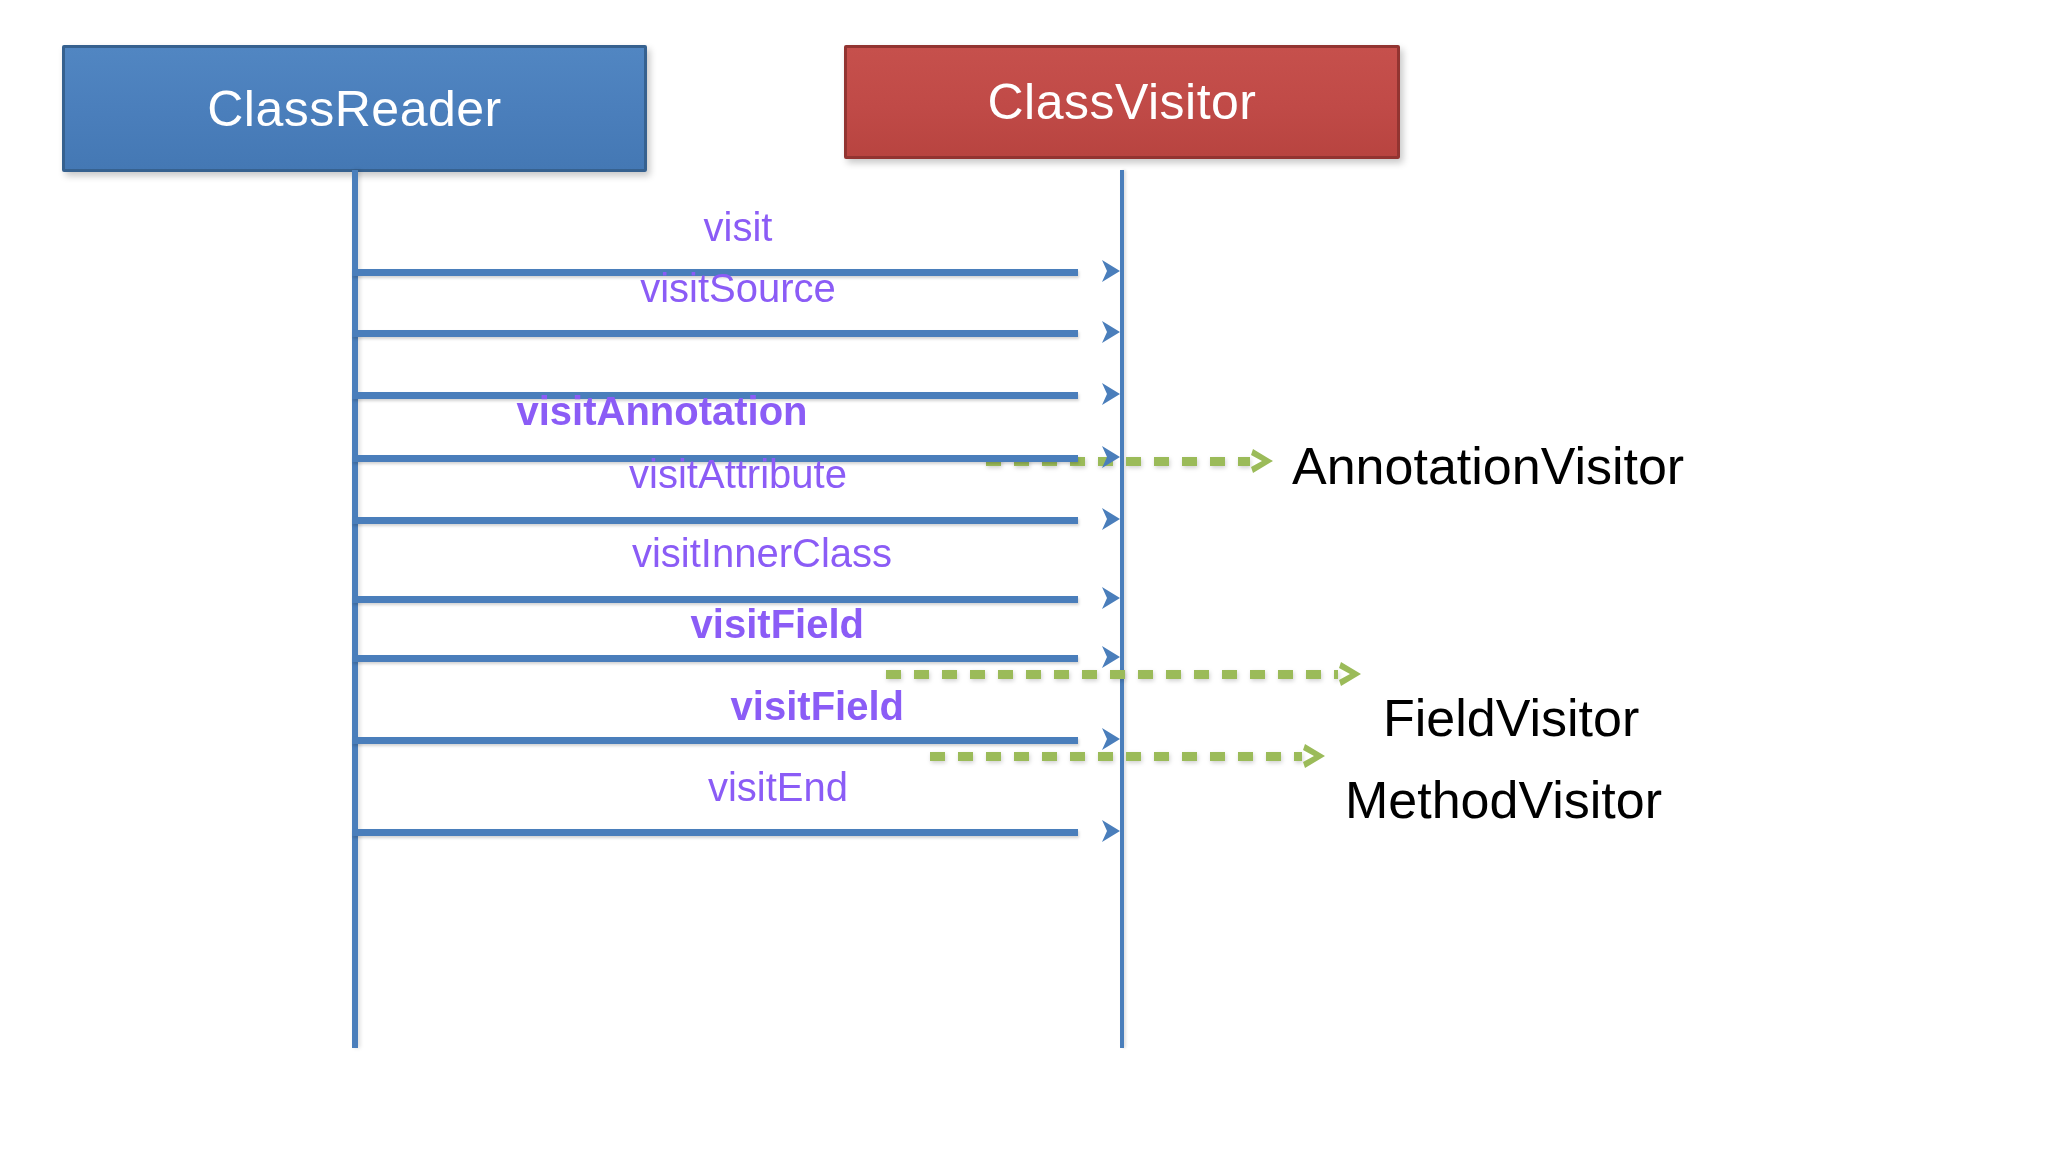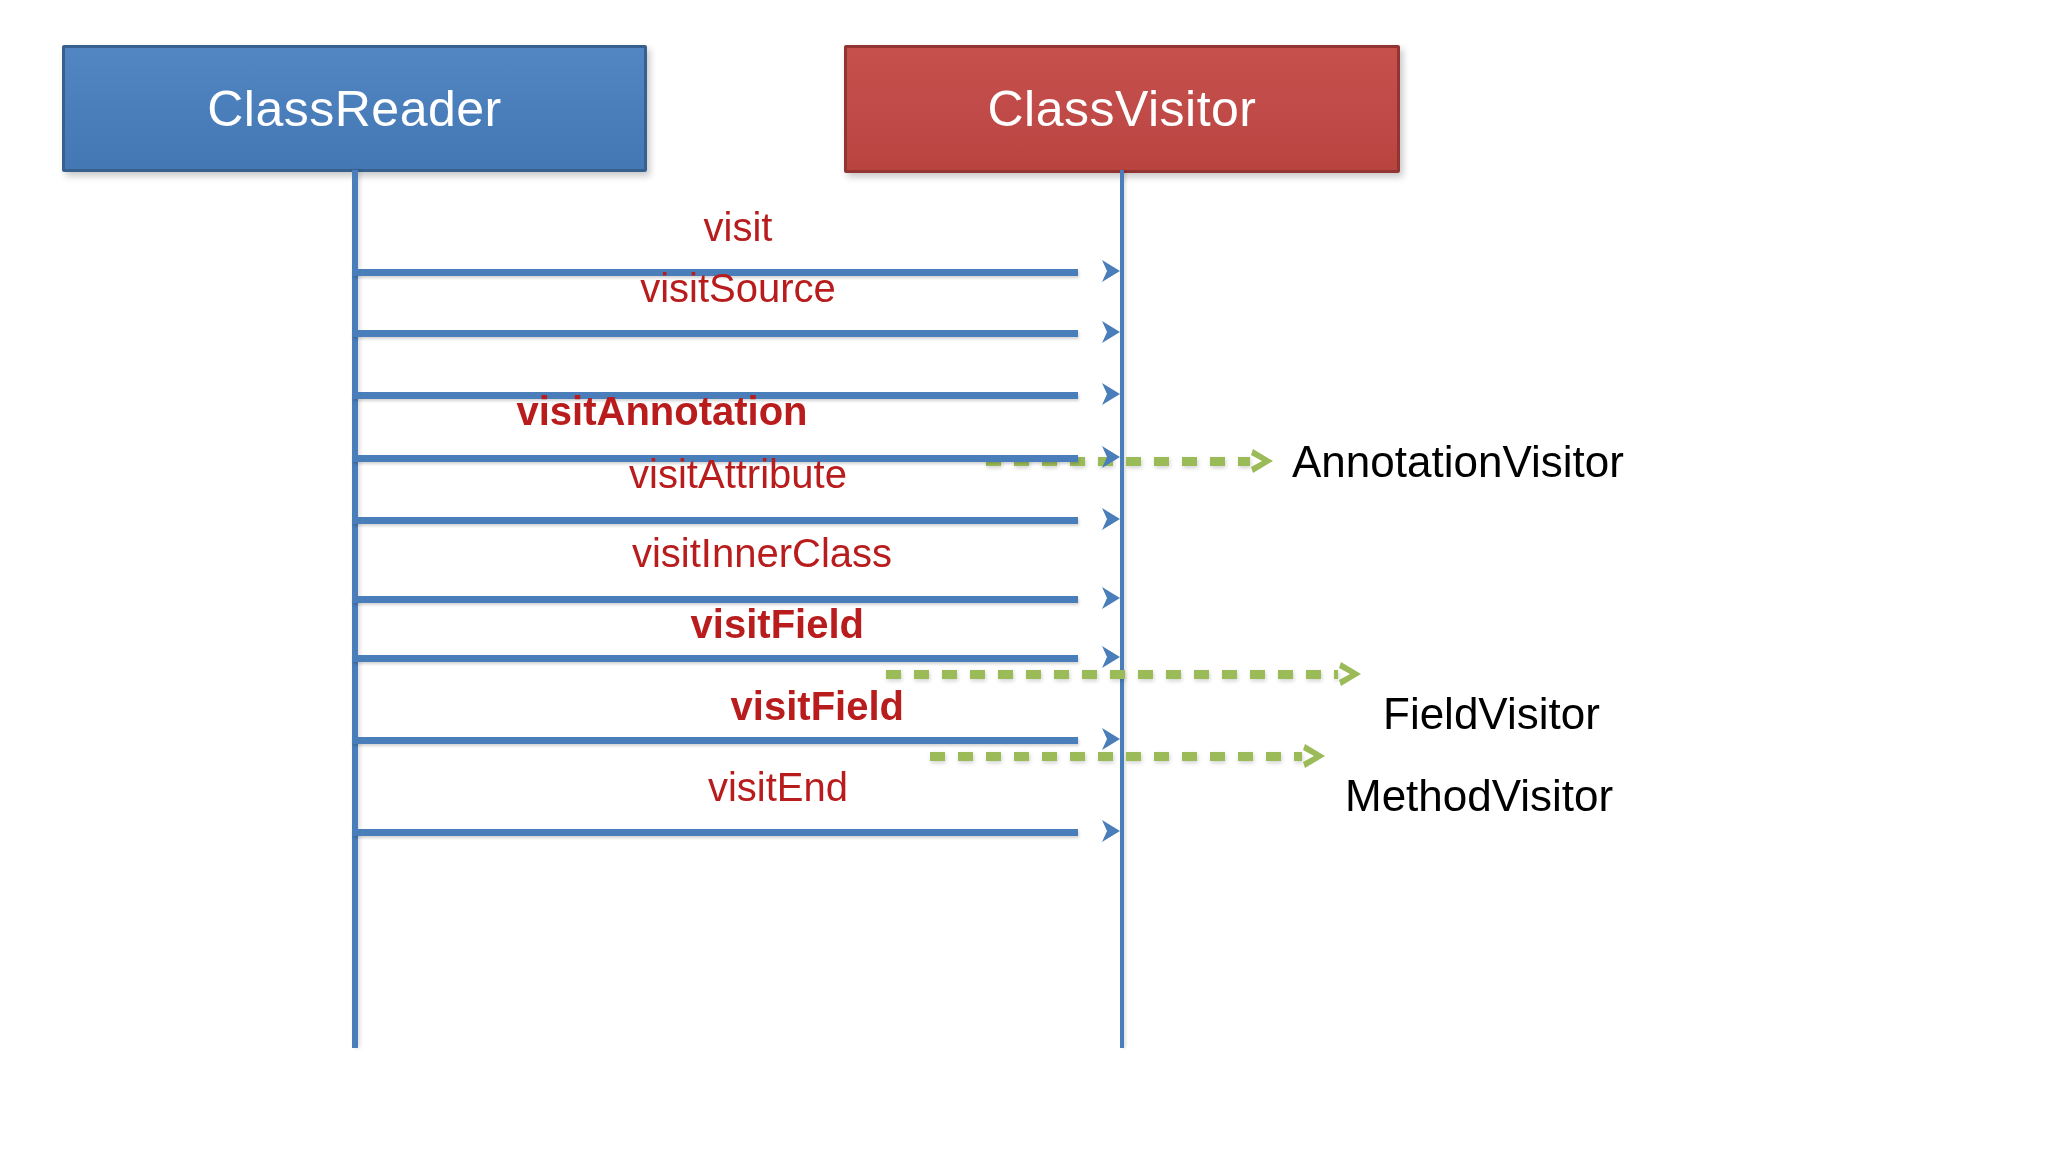--- a/index.html
+++ b/index.html
@@ -32,21 +32,21 @@
     letter-spacing: 0.5px;
     line-height: 1;
     user-select: none;
   }
   .lifeline-box.actor-reader {
     left: 62px;  top: 45px;  width: 585px;  height: 127px;
     background: linear-gradient(to bottom, #5186c2 0%, #4a7ebb 55%, #4478b4 100%);
     border: 3px solid #36618f;
   }
   .lifeline-box.actor-visitor {
-    left: 844px; top: 45px;  width: 556px;  height: 128px;
+    left: 844px; top: 45px;  width: 556px;  height: 114px;
     background: linear-gradient(to bottom, #c6504c 0%, #c04a47 55%, #b84440 100%);
     border: 3px solid #923431;
   }
   
   .lifeline {
     position: absolute;
     background: #4a7ebb;
   }
   .lifeline.left-life  { left: 352px;  top: 170px; width: 6px; height: 878px; box-shadow: 2px 0 4px rgba(0,0,0,0.14); }
   .lifeline.right-life { left: 1120px; top: 170px; width: 4px; height: 878px; box-shadow: 2px 0 3px rgba(0,0,0,0.12); }
@@ -97,32 +97,32 @@
     position: absolute;
     right: 0;
     top: -2px;
     width: 28px;
     height: 26px;
   }
   
   .msg-label {
     position: absolute;
     text-align: center;
-    color: #b91c1c;
+    color: #8b5cf6;
     font-size: 40px;
     line-height: 1;
     white-space: nowrap;
     user-select: none;
   }
   .msg-label.bold { font-weight: bold; }
   
   .visitor-label {
     position: absolute;
     color: #000000;
-    font-size: 44px;
+    font-size: 52px;
     line-height: 1;
     white-space: nowrap;
     user-select: none;
   }
 </style>
 </head>
 <body>
 
 <div id="canvas">
 

